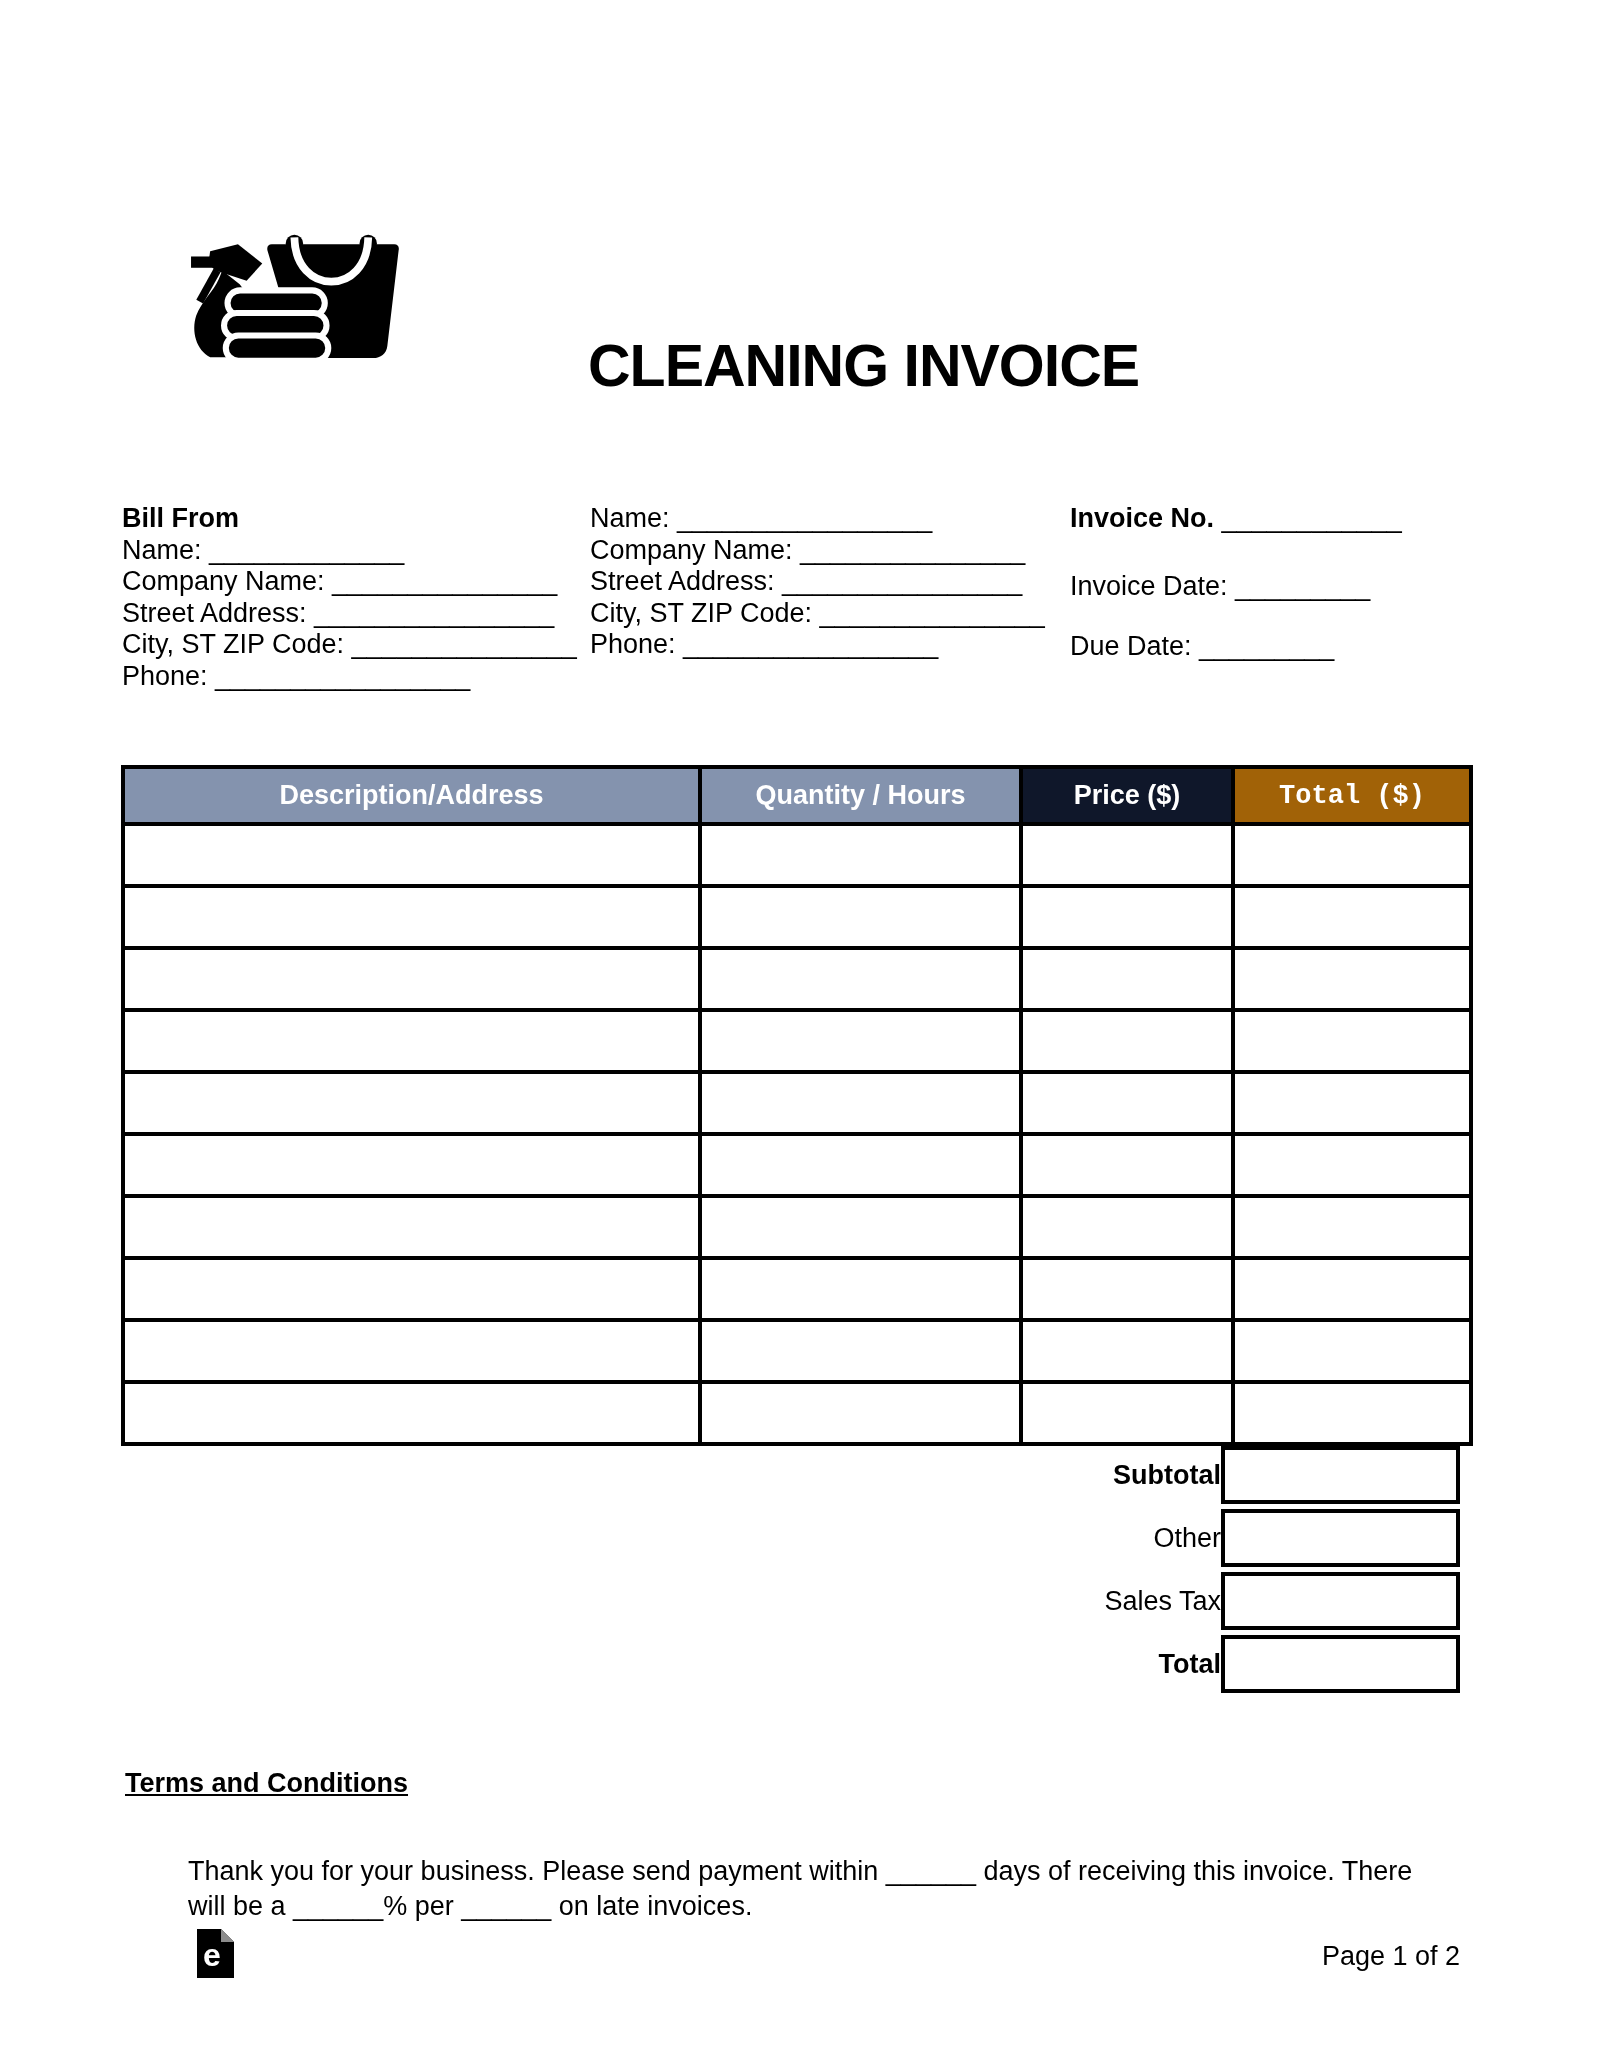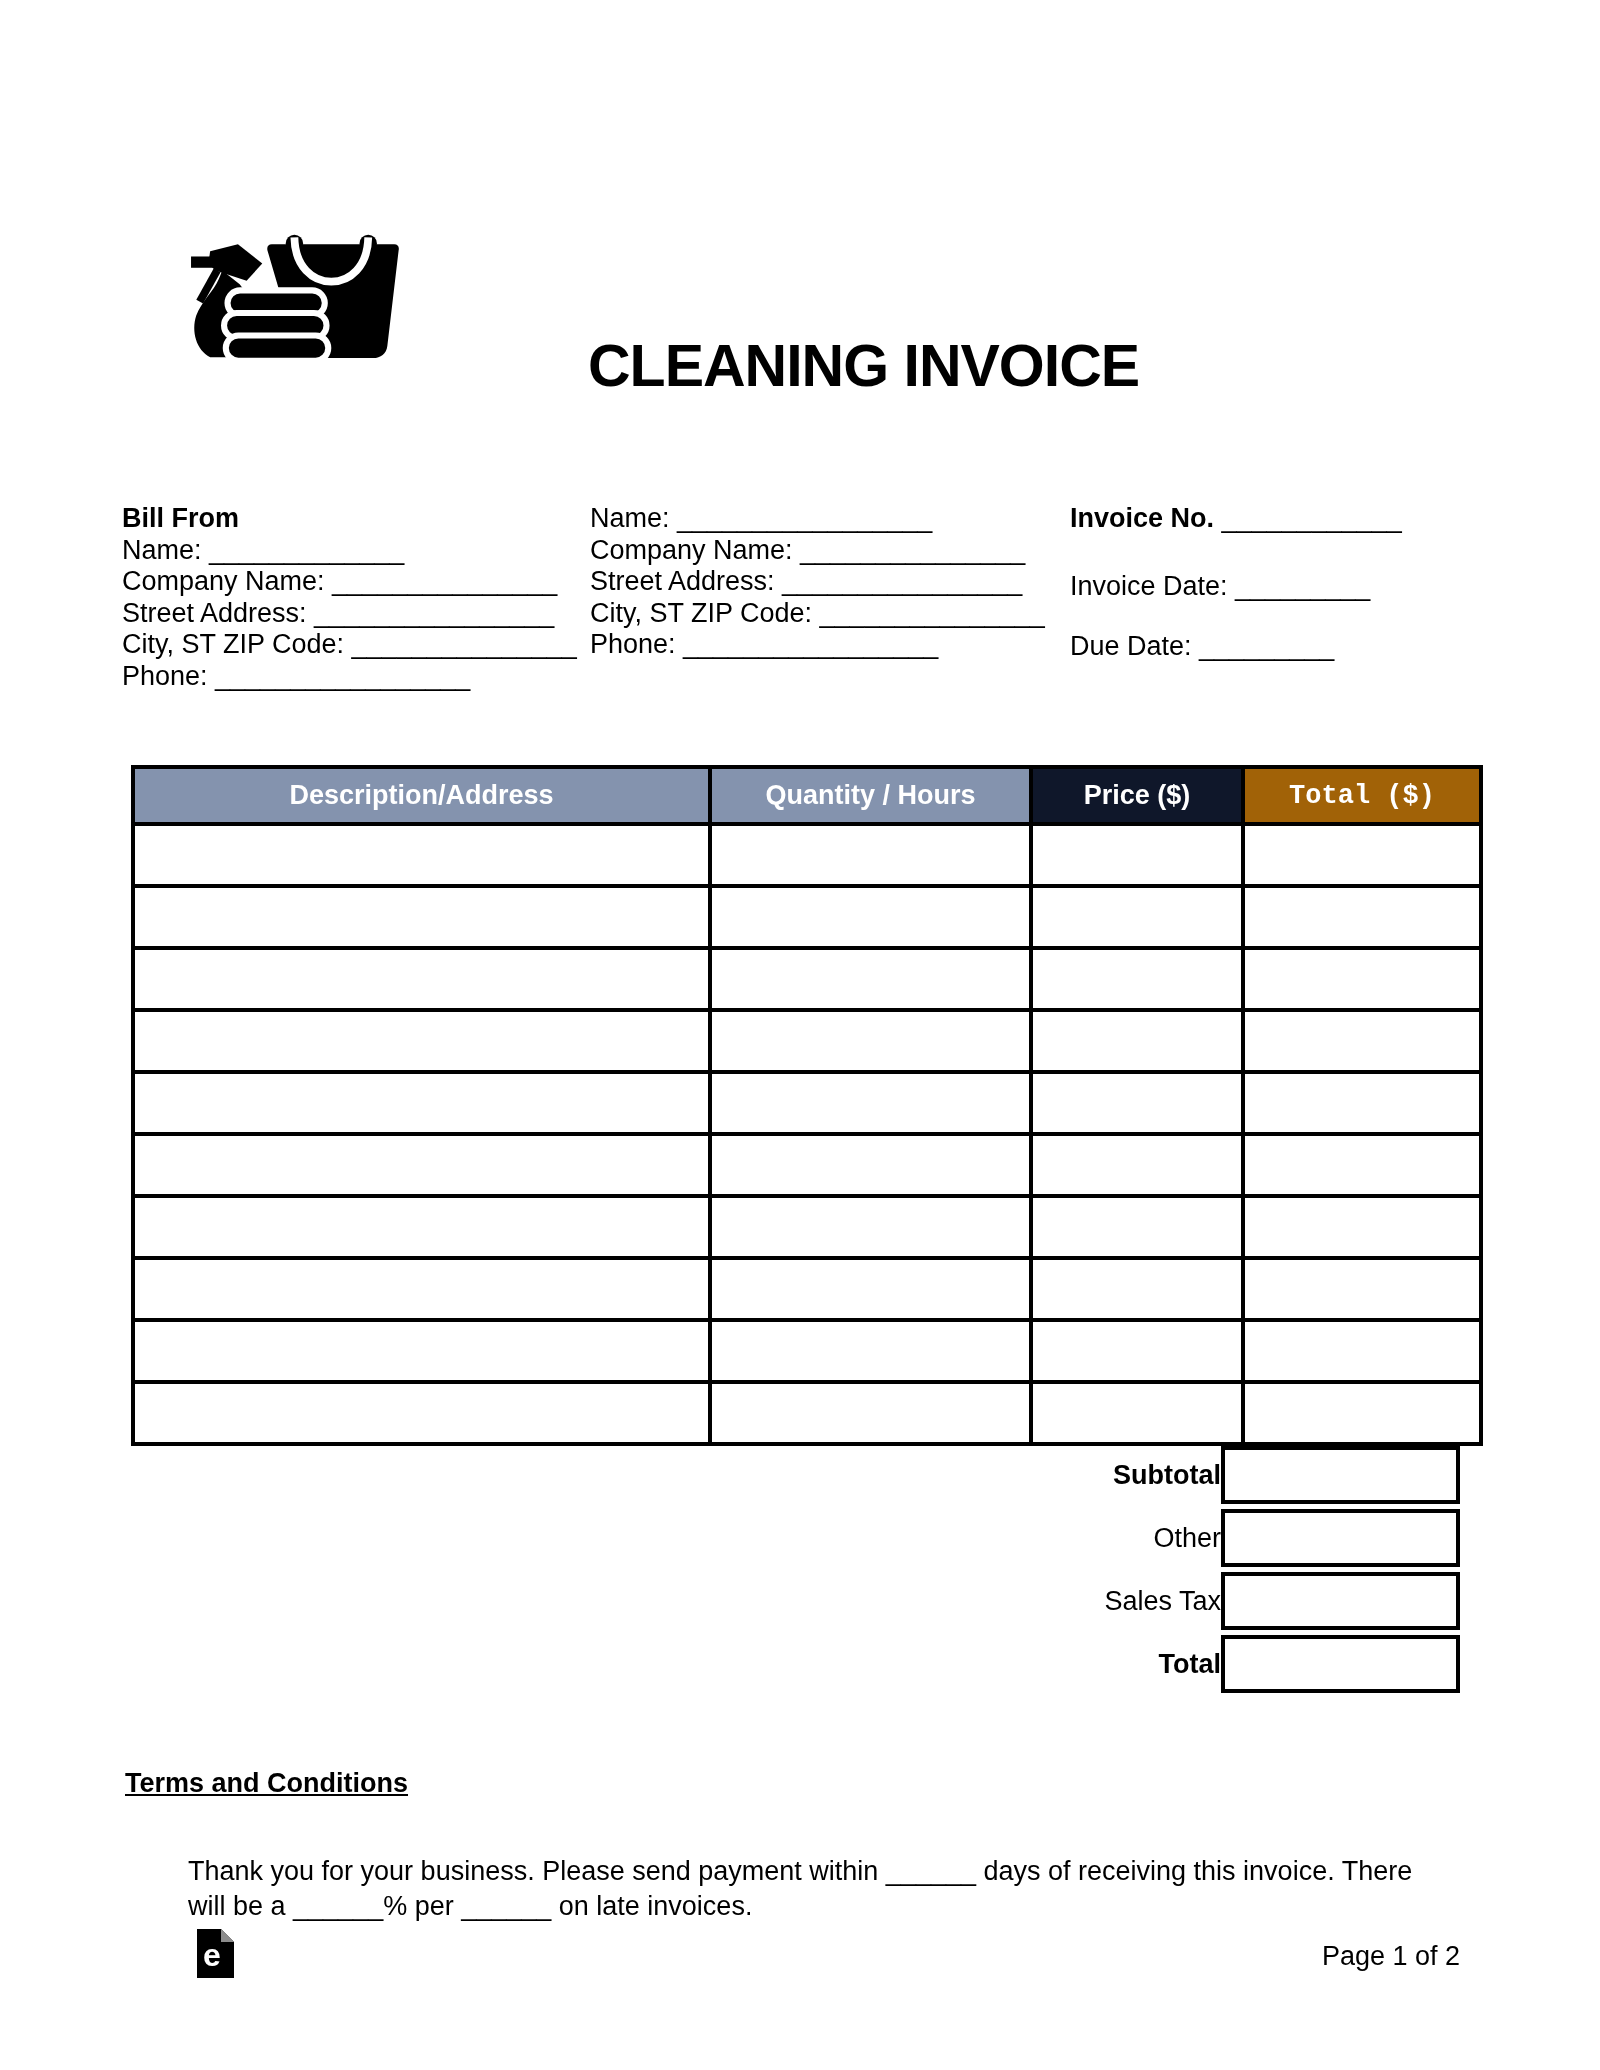--- a/index.html
+++ b/index.html
@@ -22,21 +22,21 @@
   .info-heading { font-weight:700; }
   .col-from { left:122px; }
   .col-to   { left:590px; }
   .col-meta { left:1070px; }
   .meta-no-blank { font-weight:400; }
   .meta-date { margin-top:36px; }
   .meta-due  { margin-top:29px; }
 
   
   table.items {
-    position:absolute; left:131px; top:765px; width:1348px;
+    position:absolute; left:121px; top:765px; width:1348px;
     border-collapse:collapse; table-layout:fixed;
   }
   table.items th, table.items td { border:4px solid #000; padding:0; }
   table.items th {
     height:53px; background:#8493AE; color:#fff;
     font-size:27px; font-weight:700; text-align:center; vertical-align:middle;
   }
   table.items td { height:58px; background:#fff; }
 
   

